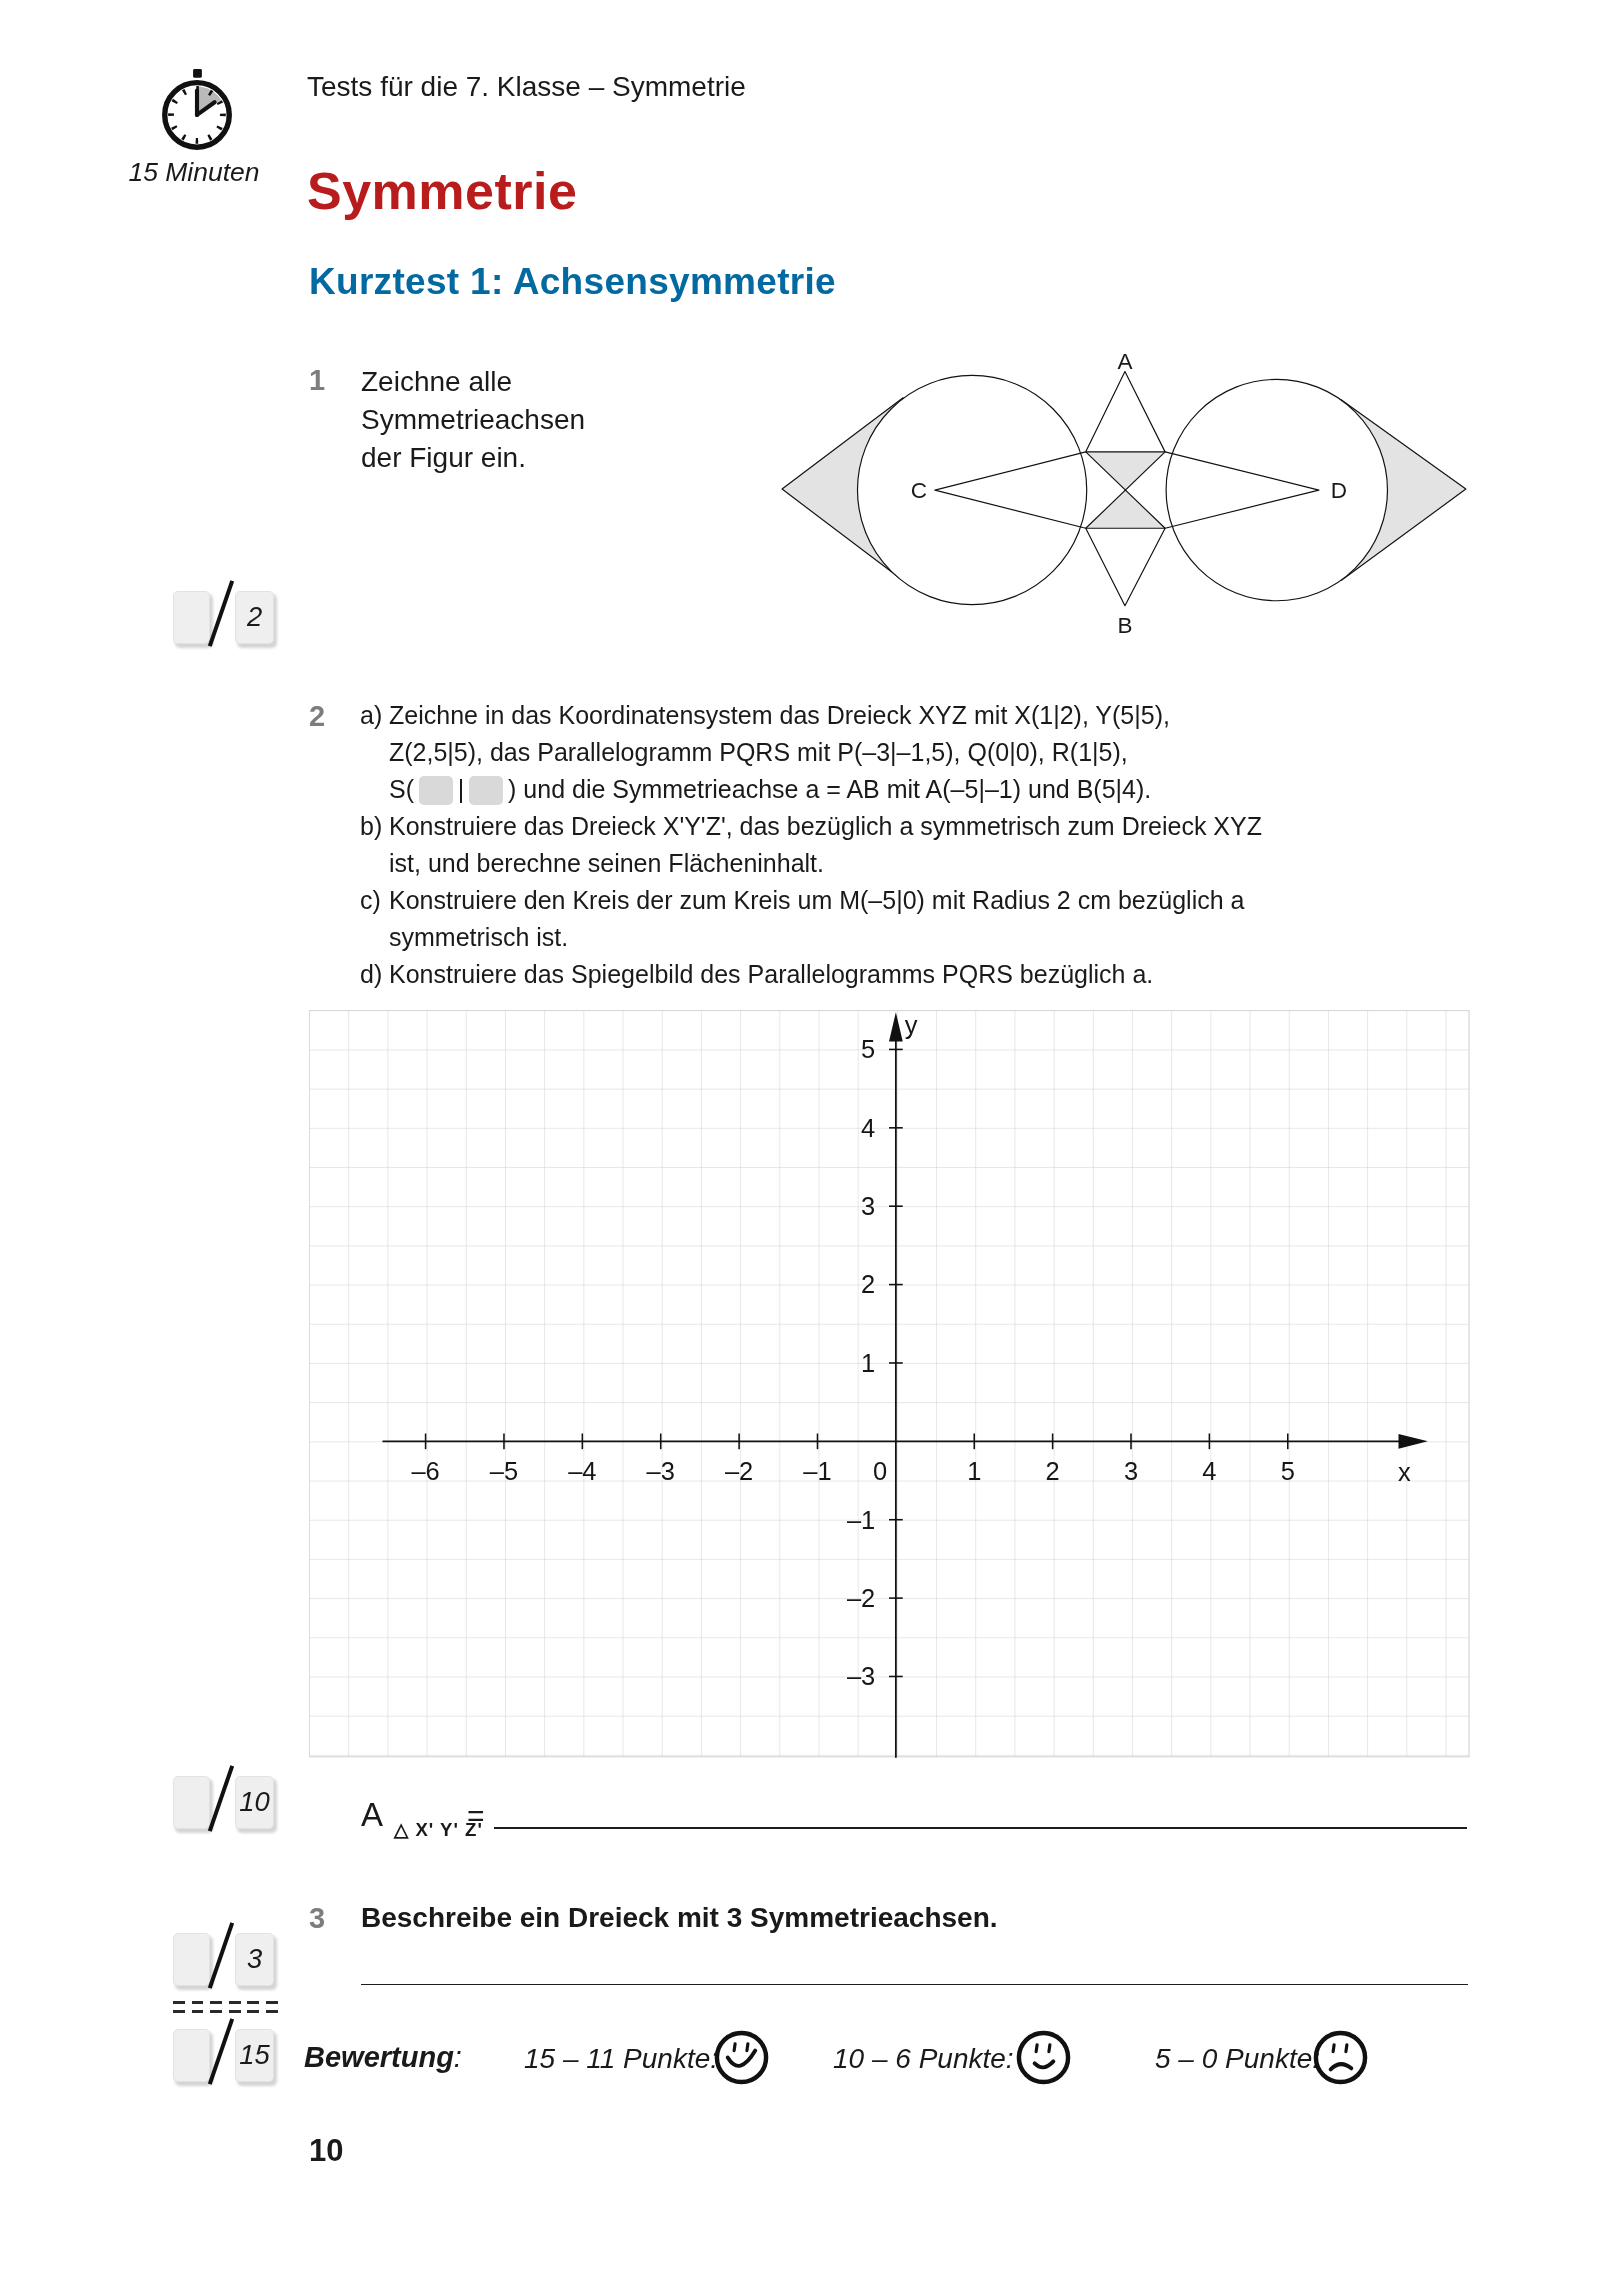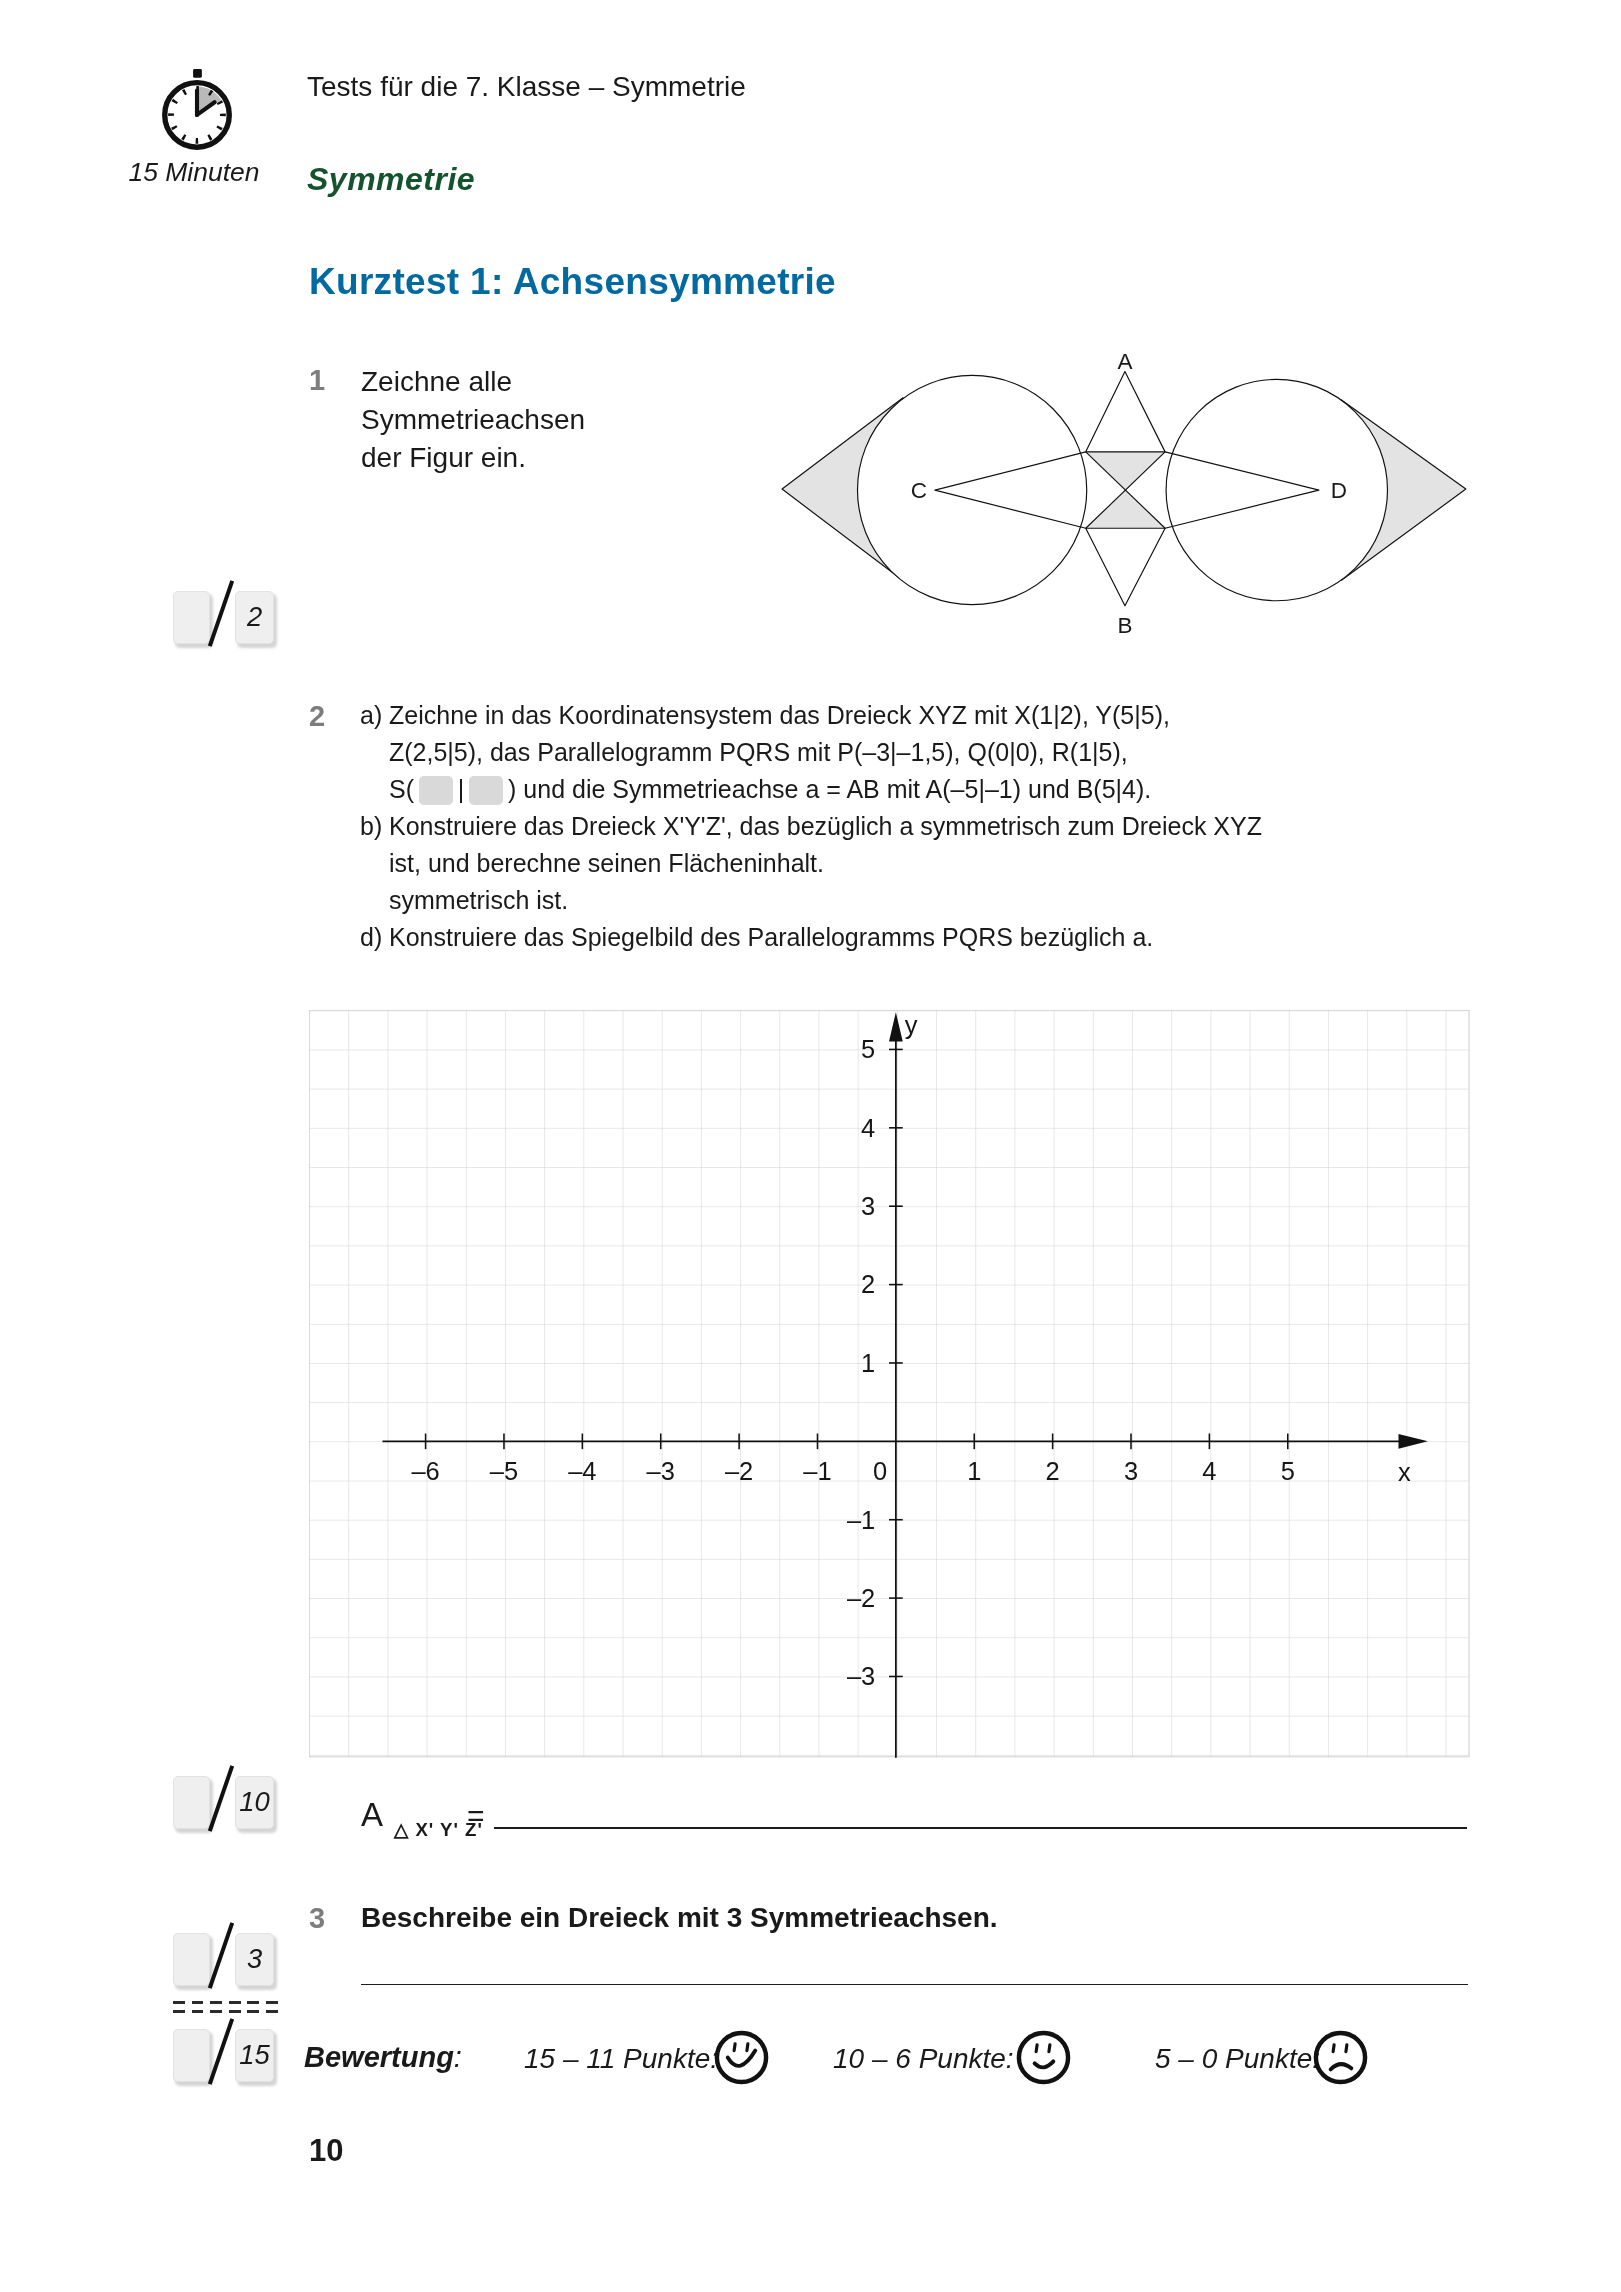--- a/index.html
+++ b/index.html
@@ -3,21 +3,21 @@
 <meta charset="utf-8">
 <style>
   html,body{margin:0;padding:0;background:#888;}
   .page{position:relative;width:1621px;height:2293px;background:#fff;margin:0 auto;
         font-family:"Liberation Sans",sans-serif;color:#1a1a1a;overflow:hidden;}
   .abs{position:absolute;}
   
   .course-line{left:307px;top:71px;font-size:28px;}
   .clock-wrap{left:153px;top:67px;width:88px;height:90px;}
   .clock-caption{left:106px;top:157px;width:176px;text-align:center;font-size:26.5px;font-style:italic;}
-  .title{left:307px;top:161px;font-size:32px;font-weight:bold;letter-spacing:0.5px;color:#14532d;font-style:italic;}
+  .title{left:307px;top:161px;font-size:52px;font-weight:bold;letter-spacing:0.5px;color:#b91c1c;}
   .subtitle{left:309px;top:261px;font-size:37px;font-weight:bold;color:#0369a1;letter-spacing:0.3px;}
   
   .task-num{font-size:29px;font-weight:bold;color:#7d7d7d;}
   .t1-text{left:361px;top:363px;font-size:28px;font-weight:normal;line-height:38px;}
   
   .figure{left:774px;top:349px;}
   .figure text{font-size:23px;fill:#1a1a1a;font-family:"Liberation Sans",sans-serif;}
   
   .pts{width:108px;height:71px;}
   .pts-box{position:absolute;width:35px;height:51px;top:11.8px;background:#efefef;border:1px solid #e2e2e2;
@@ -116,20 +116,21 @@
 
   <div class="abs task-num" style="left:309px;top:700px;">2</div>
   <div class="abs t2-lines">
     <div><span class="sub">a)</span><span>Zeichne in das Koordinatensystem das Dreieck XYZ mit X(1|2), Y(5|5),</span></div>
     <div class="cont">Z(2,5|5), das Parallelogramm PQRS mit P(–3|–1,5), Q(0|0), R(1|5),</div>
     <div class="cont">
       <span>S(</span><span class="blank"></span><span>|</span><span class="blank"></span><span>) und die Symmetrieachse a = AB mit A(–5|–1) und B(5|4).</span>
     </div>
     <div><span class="sub">b)</span><span>Konstruiere das Dreieck X'Y'Z', das bezüglich a symmetrisch zum Dreieck XYZ</span></div>
     <div class="cont">ist, und berechne seinen Flächeninhalt.</div>
+    <div><span class="sub">c)</span><span>Konstruiere den Kreis der zum Kreis um M(–5|0) mit Radius 2 cm bezüglich a</span></div>
     <div class="cont">symmetrisch ist.</div>
     <div><span class="sub">d)</span><span>Konstruiere das Spiegelbild des Parallelogramms PQRS bezüglich a.</span></div>
   </div>
 
   <div class="abs" style="left:309px;top:1010px;">
     <svg class="grid-svg" width="1161" height="750" viewBox="0 0 1185 765">
       <defs>
         <pattern id="gp" width="40" height="40" patternUnits="userSpaceOnUse">
           <path d="M40 0 H0 V40" fill="none" stroke="#cfcfcf" stroke-width="1"></path>
         </pattern>

